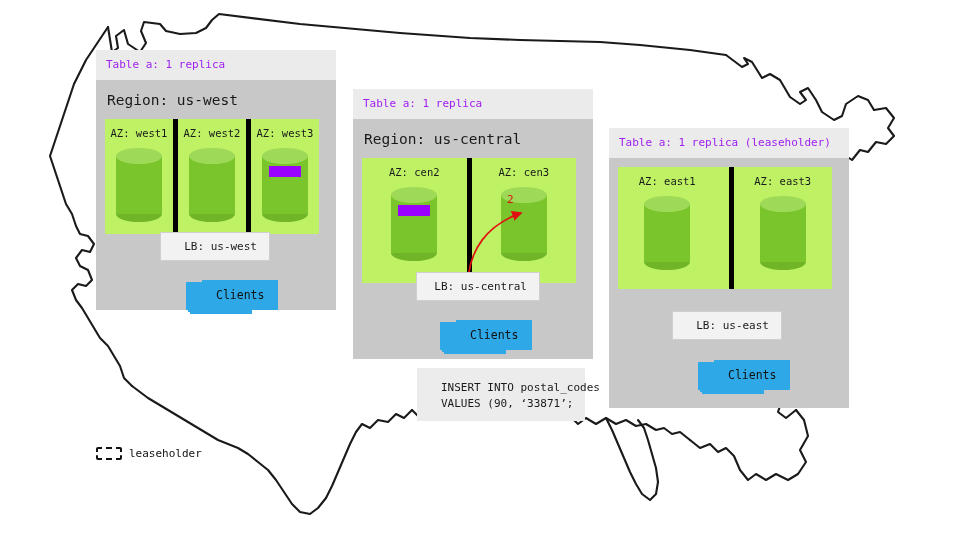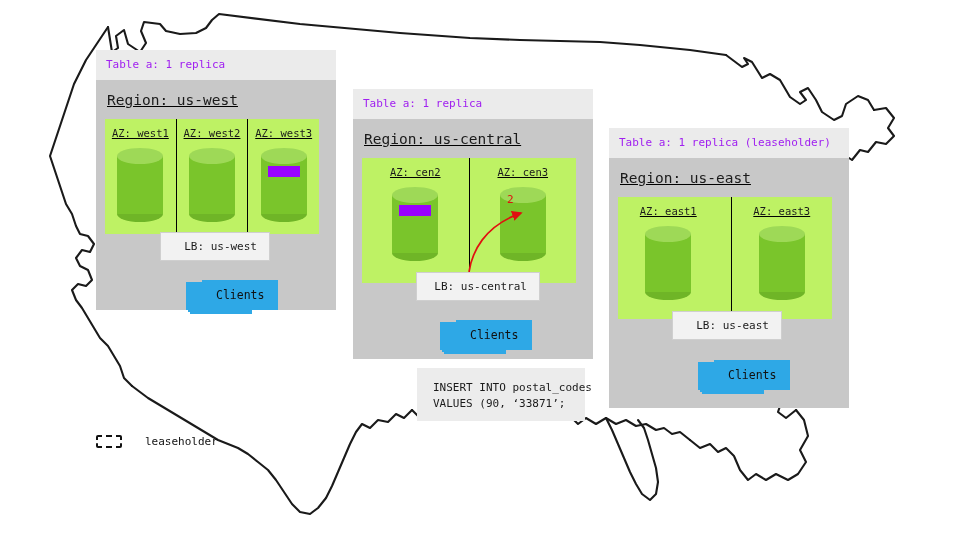--- a/index.html
+++ b/index.html
@@ -17,37 +17,37 @@
   
   .region-panel { position: absolute; }
   .replica-banner {
     background: #ebebeb;
     color: #a020f0;
     font-size: 11px;
     line-height: 1;
     padding: 9px 10px 10px 10px;
     white-space: nowrap;
   }
-  .region-body { background: #c8c8c8; padding: 9px 17px 14px 9px; position: relative; text-decoration: underline; }
+  .region-body { background: #c8c8c8; padding: 9px 17px 14px 9px; position: relative; }
   .region-title {
     font-size: 14.5px;
     color: #1a1a1a;
     padding: 3px 2px 11px 2px;
     white-space: nowrap;
   }
   .az-row { display: flex; background: #bef264; }
   .az-cell {
     flex: 1 1 0;
     padding: 8px 4px 10px 4px;
     position: relative;
     display: flex;
     flex-direction: column;
     align-items: center;
   }
-  .az-cell + .az-cell { border-left: 1px solid #000000; }
+  .az-cell + .az-cell { border-left: 5px solid #000000; }
   .az-label {
     font-size: 10.5px;
     color: #1a1a1a;
     white-space: nowrap;
     margin-bottom: 9px;
   }
 
   
   .cyl { position: relative; }
   .cyl-body {
@@ -108,35 +108,35 @@
     white-space: nowrap;
   }
 
   
   .sql-box {
     position: absolute;
     background: #ececec;
     font-size: 11px;
     line-height: 1.45;
     color: #1a1a1a;
-    padding: 12px 14px 14px 16px;
+    padding: 12px 14px 14px 24px;
     white-space: pre;
   }
 
   
   .arrow-num {
     position: absolute;
     color: #e01010;
     font-size: 11px;
     z-index: 7;
   }
   #arrow-svg { position: absolute; left: 0; top: 0; width: 960px; height: 540px; z-index: 5; pointer-events: none; }
 
   
-  #legend { position: absolute; left: 96px; top: 435px; display: flex; align-items: flex-start; gap: 23px; }
+  #legend { position: absolute; left: 96px; top: 447px; display: flex; align-items: flex-start; gap: 7px; }
   #legend .swatch {
     width: 26px; height: 13px;
     border: 2px dashed #111;
     background: #fff;
     border-radius: 2px;
   }
   #legend .ltext { font-size: 11px; color: #111; white-space: nowrap; }
 </style>
 </head>
 <body>
@@ -282,21 +282,20 @@
   </div>
 
   <div class="arrow-num" style="left:507px; top:193px;">2</div>
 
   <div class="sql-box" style="left:417px; top:368px; width:168px; height:53px;">INSERT INTO postal_codes
 VALUES (90, ‘33871’;</div>
 
   <div class="region-panel" id="p-east" style="left:609px; top:128px; width:240px;">
     <div class="replica-banner">Table a: 1 replica (leaseholder)</div>
     <div class="region-body" style="height:250px;">
-      <div class="region-title">Region: us-east</div>
       <div class="az-row" style="height:122px;gap:12px;">
         <div class="az-cell">
           <div class="az-label">AZ: east1</div>
           <div class="cyl" style="width:46px;height:74px;">
             <div class="cyl-bottom"></div>
             <div class="cyl-body"></div>
             <div class="cyl-top"></div>
           </div>
         </div>
         <div class="az-cell">

